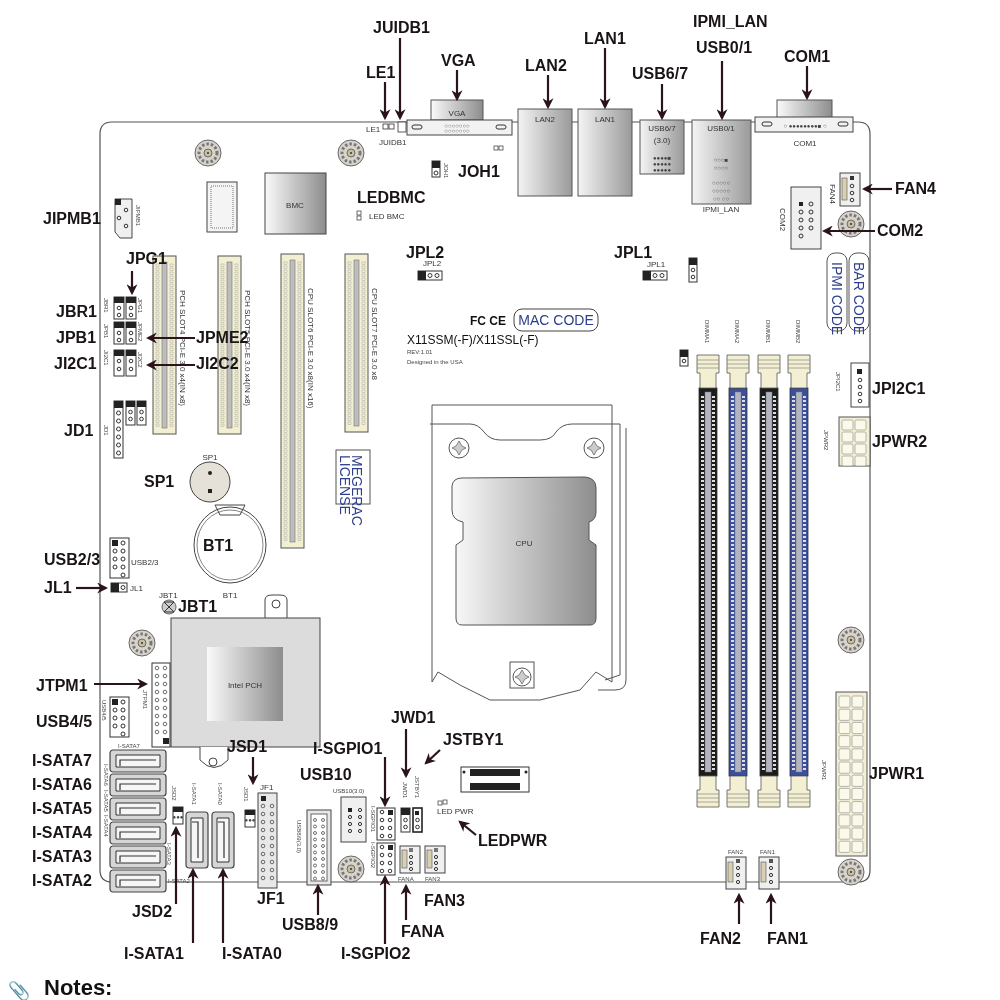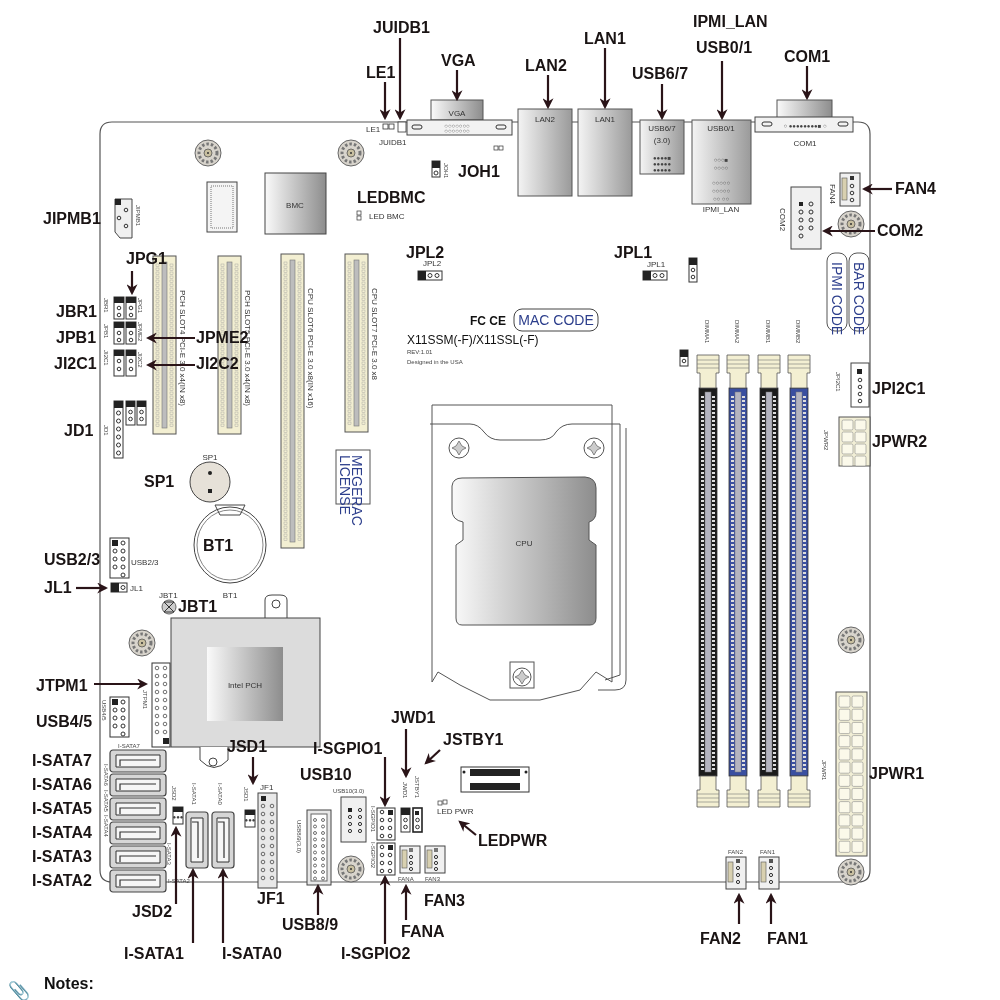--- a/index.html
+++ b/index.html
@@ -4,21 +4,21 @@
 <style>
   html, body { margin:0; padding:0; background:#ffffff; }
   body { width:1000px; height:1000px; position:relative; overflow:hidden; font-family:"Liberation Sans", sans-serif; }
   #board-svg { position:absolute; left:0; top:0; }
   .callout { font-family:"Liberation Sans", sans-serif; font-weight:bold; font-size:16px; fill:#1a1414; }
   .silk { font-family:"Liberation Sans", sans-serif; font-size:8px; fill:#333; }
   .silk-sm { font-family:"Liberation Sans", sans-serif; font-size:6px; fill:#444; }
   .blue-label { font-family:"Liberation Sans", sans-serif; font-size:14px; fill:#2c3e8c; }
   .model { font-family:"Liberation Sans", sans-serif; font-size:12px; fill:#111; }
   .arrow { stroke:#2a1418; stroke-width:2.2; fill:none; }
-  .notes { position:absolute; left:44px; top:975px; font-family:"Liberation Sans", sans-serif; font-weight:bold; font-size:16px; color:#111; }
+  .notes { position:absolute; left:44px; top:975px; font-family:"Liberation Sans", sans-serif; font-weight:bold; font-size:22px; color:#111; }
   .notes-icon { position:absolute; left:8px; top:980px; font-size:18px; color:#111; }
 </style>
 </head>
 <body>
 
 <svg id="board-svg" width="1000" height="1000" viewBox="0 0 1000 1000">
   <defs>
     <linearGradient id="gray-grad" x1="0" x2="1" y1="0" y2="0">
       <stop offset="0" stop-color="#f4f4f4"></stop>
       <stop offset="1" stop-color="#9a9a9a"></stop>

